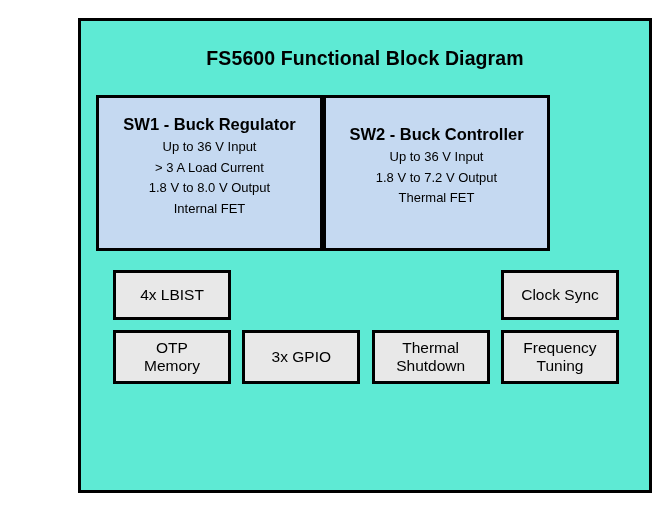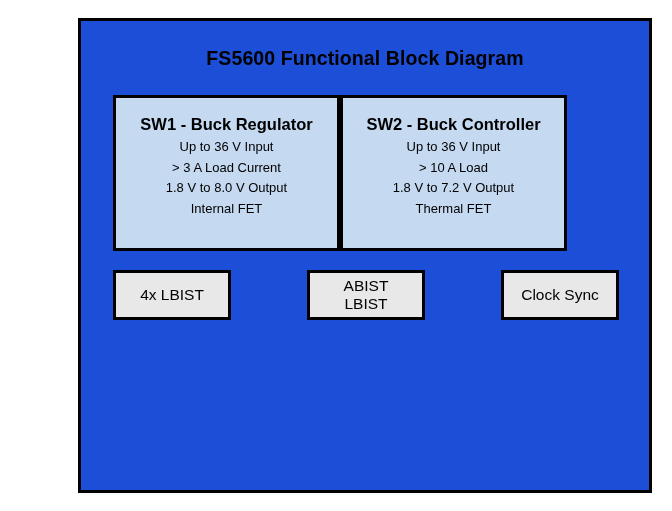--- a/index.html
+++ b/index.html
@@ -22,41 +22,41 @@
   }
 
   
   .panel {
     position: absolute;
     left: 78px;
     top: 18px;
     width: 574px;
     height: 475px;
     box-sizing: border-box;
-    background: #1d4ed8;
+    background: #5eead4;
     border: 3px solid #000000;
   }
 
   
   .diagram-title {
     position: absolute;
     left: 0;
     top: 26px;
     width: 100%;
     text-align: center;
     font-size: 19.5px;
     font-weight: bold;
     letter-spacing: 0.1px;
     color: #000000;
   }
 
   
   .sw-row {
     position: absolute;
-    left: 32px;
+    left: 15px;
     top: 74px;
     width: 454px;
     height: 156px;
     display: flex;
     justify-content: flex-start;
   }
   .sw-block {
     box-sizing: border-box;
     width: 245px;
     height: 156px;
@@ -138,40 +138,52 @@
         <div class="sw-title">SW1 - Buck Regulator</div>
         <div class="sw-line">Up to 36 V Input</div>
         <div class="sw-line">&gt; 3 A Load Current</div>
         <div class="sw-line">1.8 V to 8.0 V Output</div>
         <div class="sw-line">Internal FET</div>
       </div>
 
       <div class="sw-block">
         <div class="sw-title">SW2 - Buck Controller</div>
         <div class="sw-line">Up to 36 V Input</div>
-        <div class="sw-line">&gt; 10 A Load</div>
         <div class="sw-line">1.8 V to 7.2 V Output</div>
         <div class="sw-line">Thermal FET</div>
       </div>
 
     </div>
 
     <div class="feature-grid">
 
       <div class="feature-row r1">
         <div class="feature-box">
           <div class="feature-line">4x LBIST</div>
         </div>
         <div class="feature-box">
-          <div class="feature-line">ABIST</div>
-          <div class="feature-line">LBIST</div>
-        </div>
-        <div class="feature-box">
           <div class="feature-line">Clock Sync</div>
         </div>
       </div>
 
 
+      <div class="feature-row r3">
+        <div class="feature-box">
+          <div class="feature-line">OTP</div>
+          <div class="feature-line">Memory</div>
+        </div>
+        <div class="feature-box">
+          <div class="feature-line">3x GPIO</div>
+        </div>
+        <div class="feature-box">
+          <div class="feature-line">Thermal</div>
+          <div class="feature-line">Shutdown</div>
+        </div>
+        <div class="feature-box">
+          <div class="feature-line">Frequency</div>
+          <div class="feature-line">Tuning</div>
+        </div>
+      </div>
 
     </div>
 
   </div>
 </div>
 
 </body></html>

